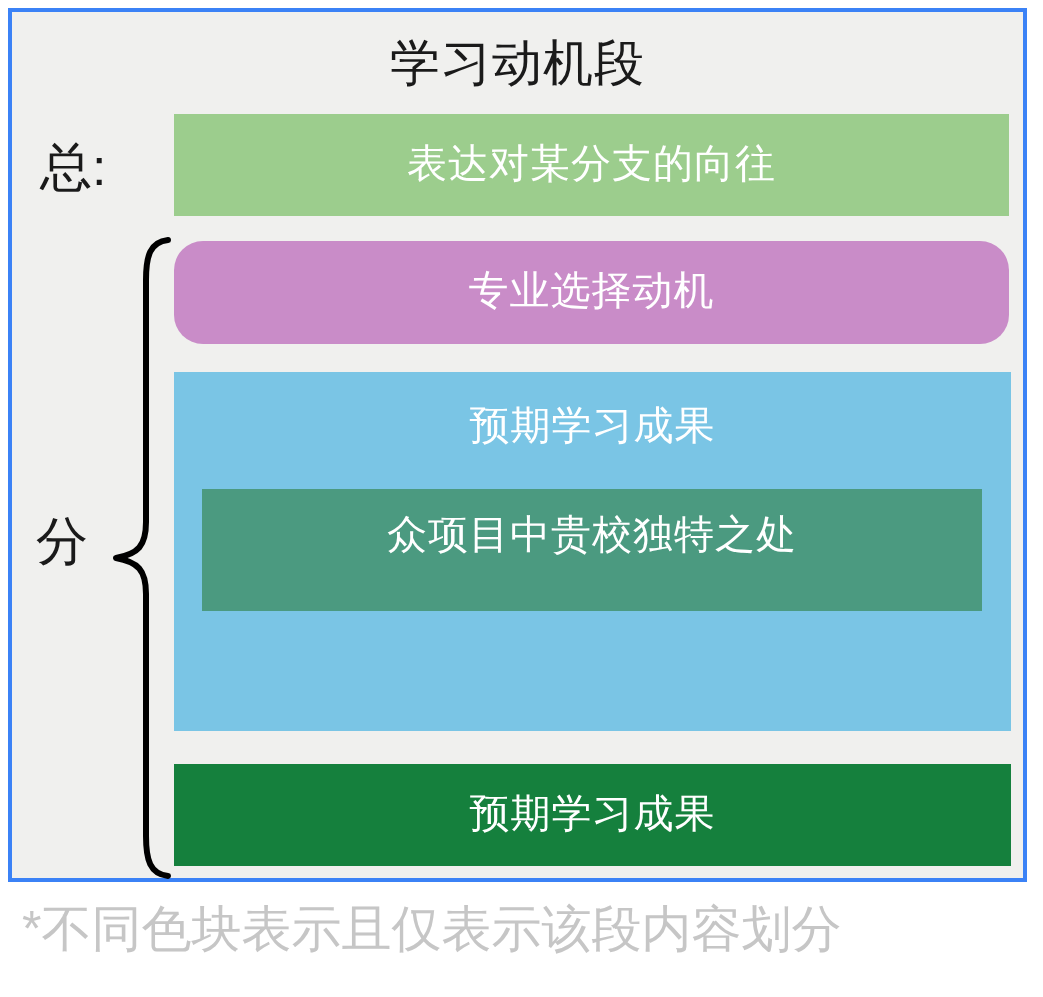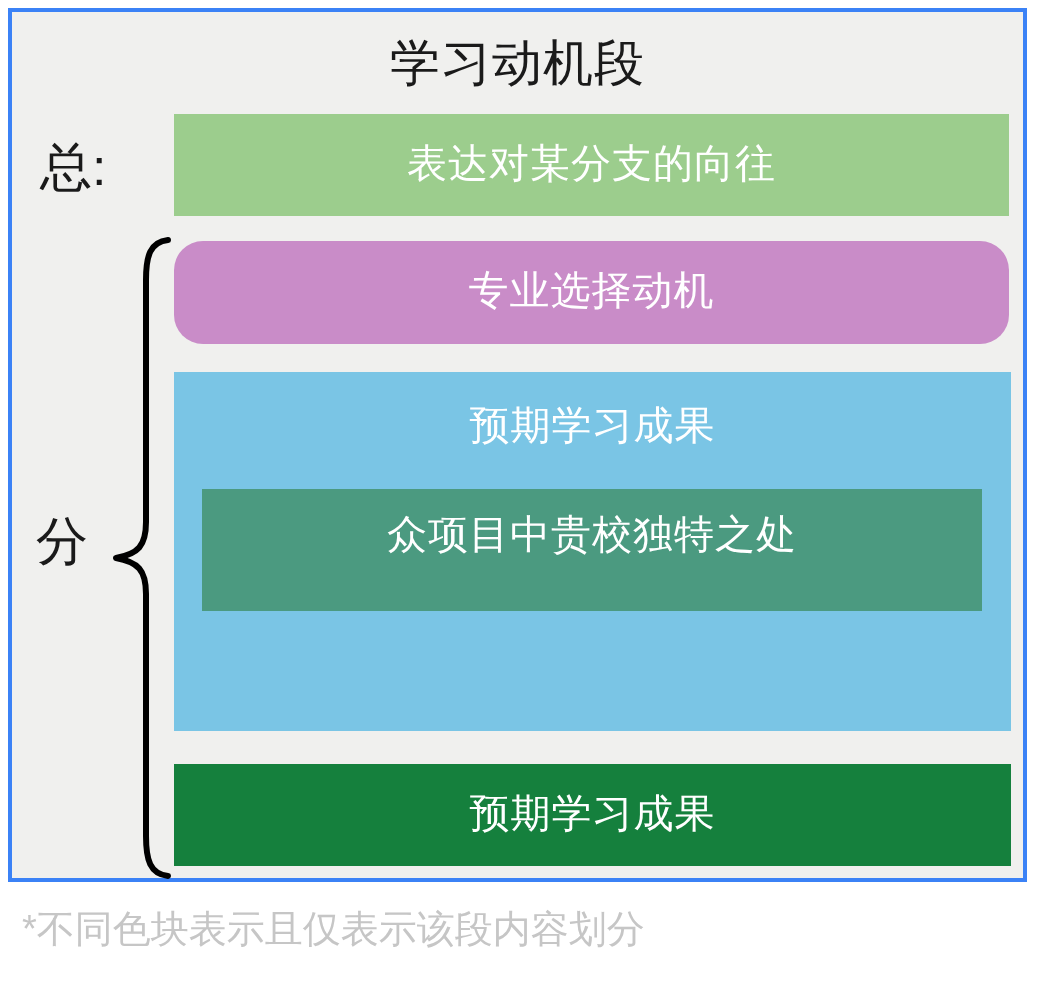--- a/index.html
+++ b/index.html
@@ -144,21 +144,21 @@
     background: #15803d;
     padding-top: 22px;
   }
 
   
   .footnote {
     position: absolute;
     left: 22px;
     top: 898px;
     width: 1000px;
-    font-size: 38px;
+    font-size: 50px;
     line-height: 62px;
     color: #c6c6c6;
     white-space: nowrap;
     text-align: left;
   }
 </style>
 </head>
 <body>
 
 <div id="root">

